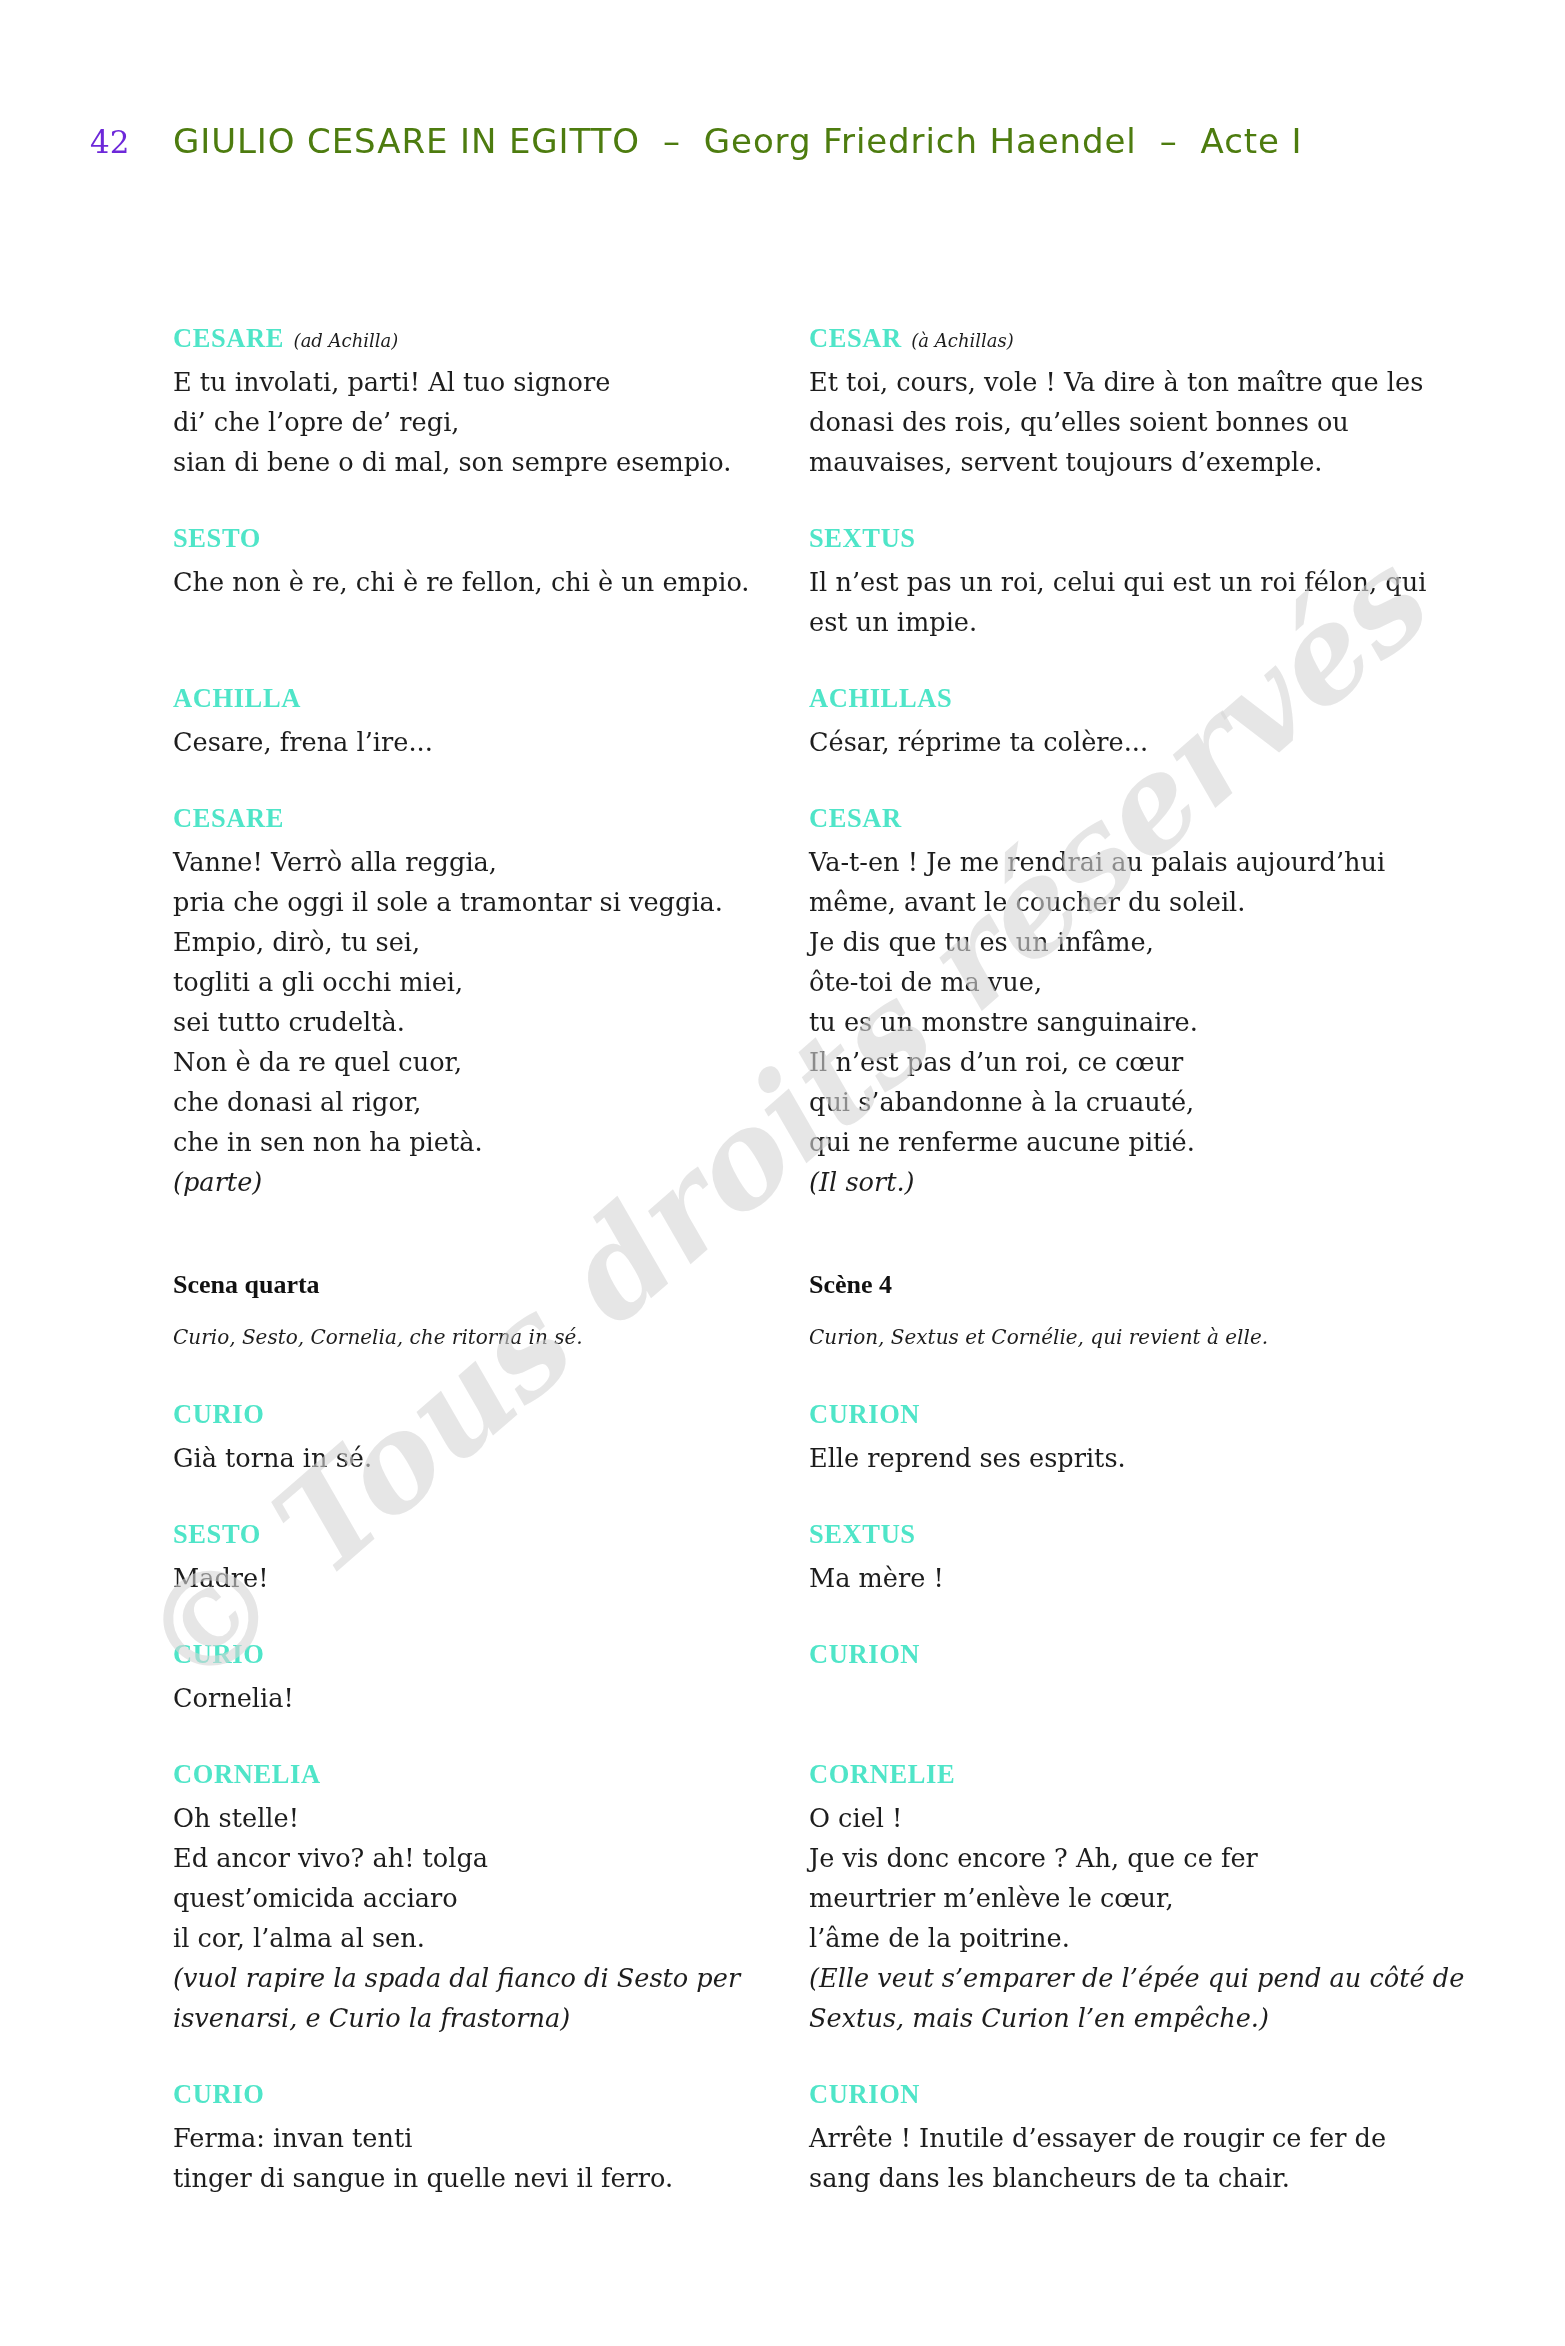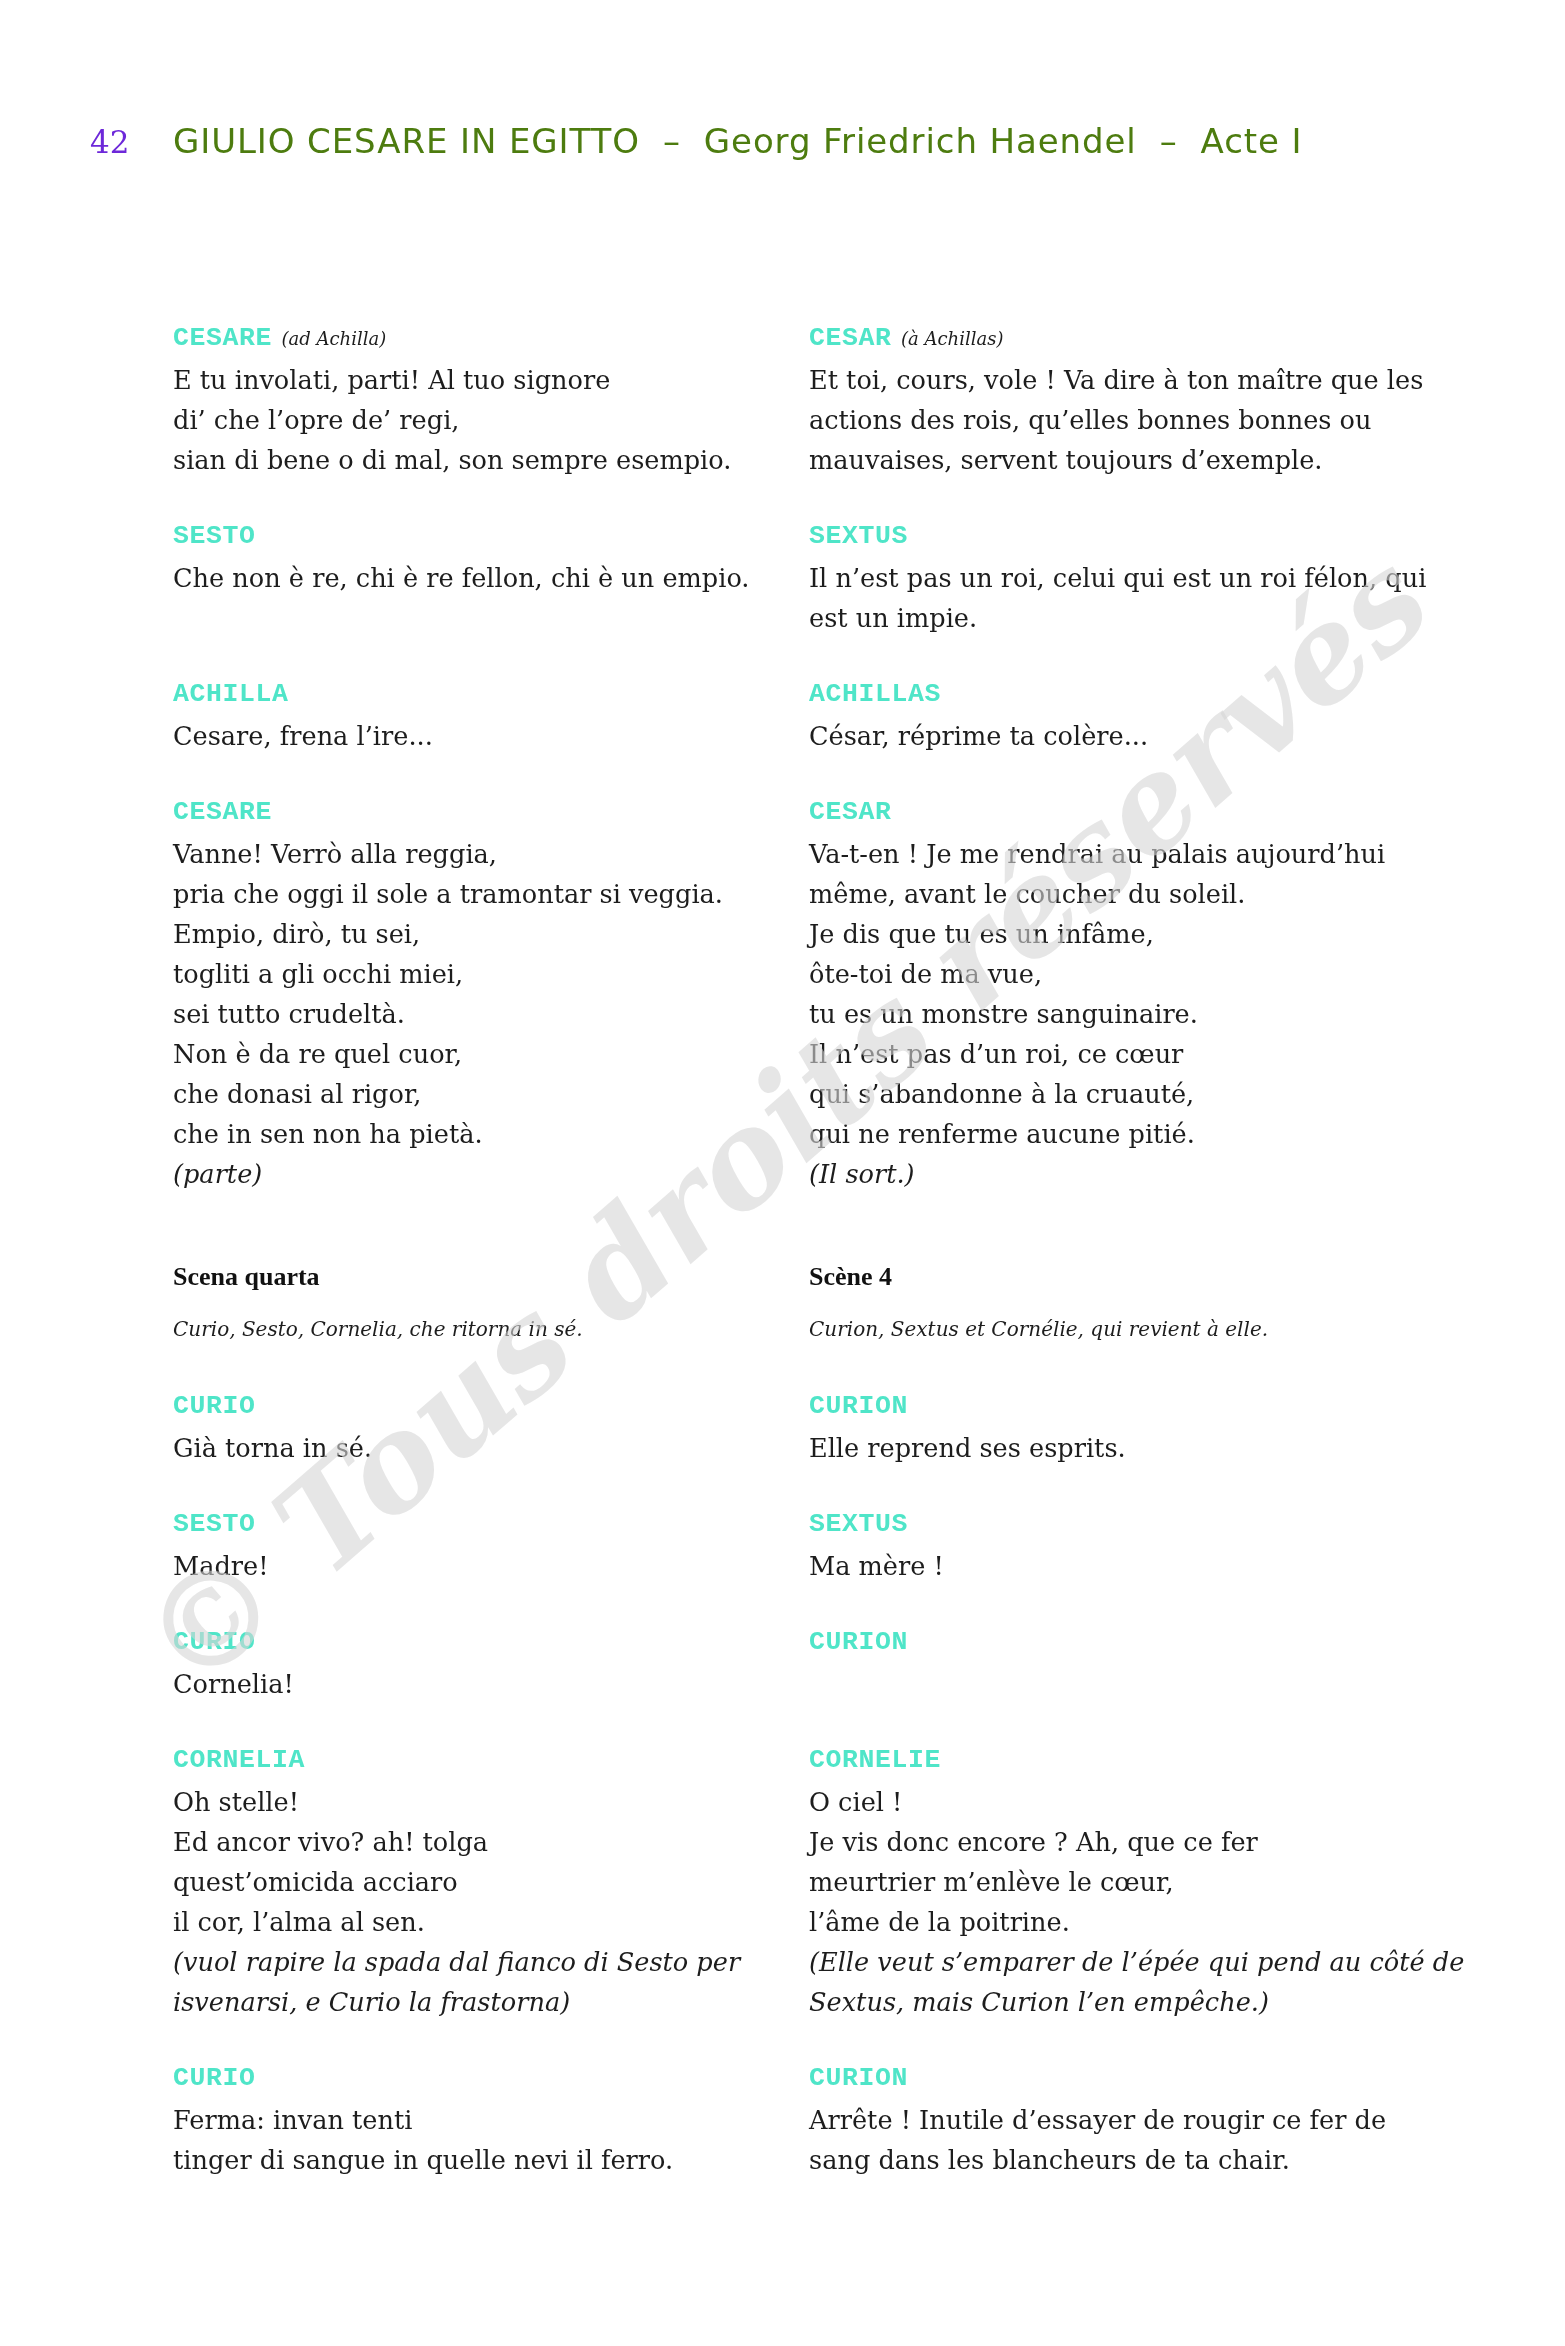--- a/index.html
+++ b/index.html
@@ -50,21 +50,21 @@
     row-gap: 36px;
     z-index: 1;
   }
   .cell { min-width: 0; }
   .speaker-line {
     margin: 0;
     line-height: 40px;
     white-space: nowrap;
   }
   .speaker {
-    font-family: Liberation Mono, monospace;
+    font-family: Liberation Serif, serif;
     font-weight: 700;
     font-size: 26.5px;
     letter-spacing: 0.6px;
     color: #4FE5C8;
   }
   .annotation {
     font-style: italic;
     font-size: 18px;
     color: #1d1d1d;
     margin-left: 9.5px;
@@ -122,21 +122,21 @@
   <main id="content" class="content">
       <div class="cell dialog-block">
         <p class="speaker-line"><span class="speaker">CESARE</span><span class="annotation">(ad Achilla)</span></p>
         <div class="line">E tu involati, parti! Al tuo signore</div>
         <div class="line">di’ che l’opre de’ regi,</div>
         <div class="line">sian di bene o di mal, son sempre esempio.</div>
       </div>
       <div class="cell dialog-block">
         <p class="speaker-line"><span class="speaker">CESAR</span><span class="annotation">(à Achillas)</span></p>
         <div class="line">Et toi, cours, vole ! Va dire à ton maître que les</div>
-        <div class="line">actions des rois, qu’elles bonnes bonnes ou</div>
+        <div class="line">donasi des rois, qu’elles soient bonnes ou</div>
         <div class="line">mauvaises, servent toujours d’exemple.</div>
       </div>
       <div class="cell dialog-block">
         <p class="speaker-line"><span class="speaker">SESTO</span></p>
         <div class="line">Che non è re, chi è re fellon, chi è un empio.</div>
       </div>
       <div class="cell dialog-block">
         <p class="speaker-line"><span class="speaker">SEXTUS</span></p>
         <div class="line">Il n’est pas un roi, celui qui est un roi félon, qui</div>
         <div class="line">est un impie.</div>

